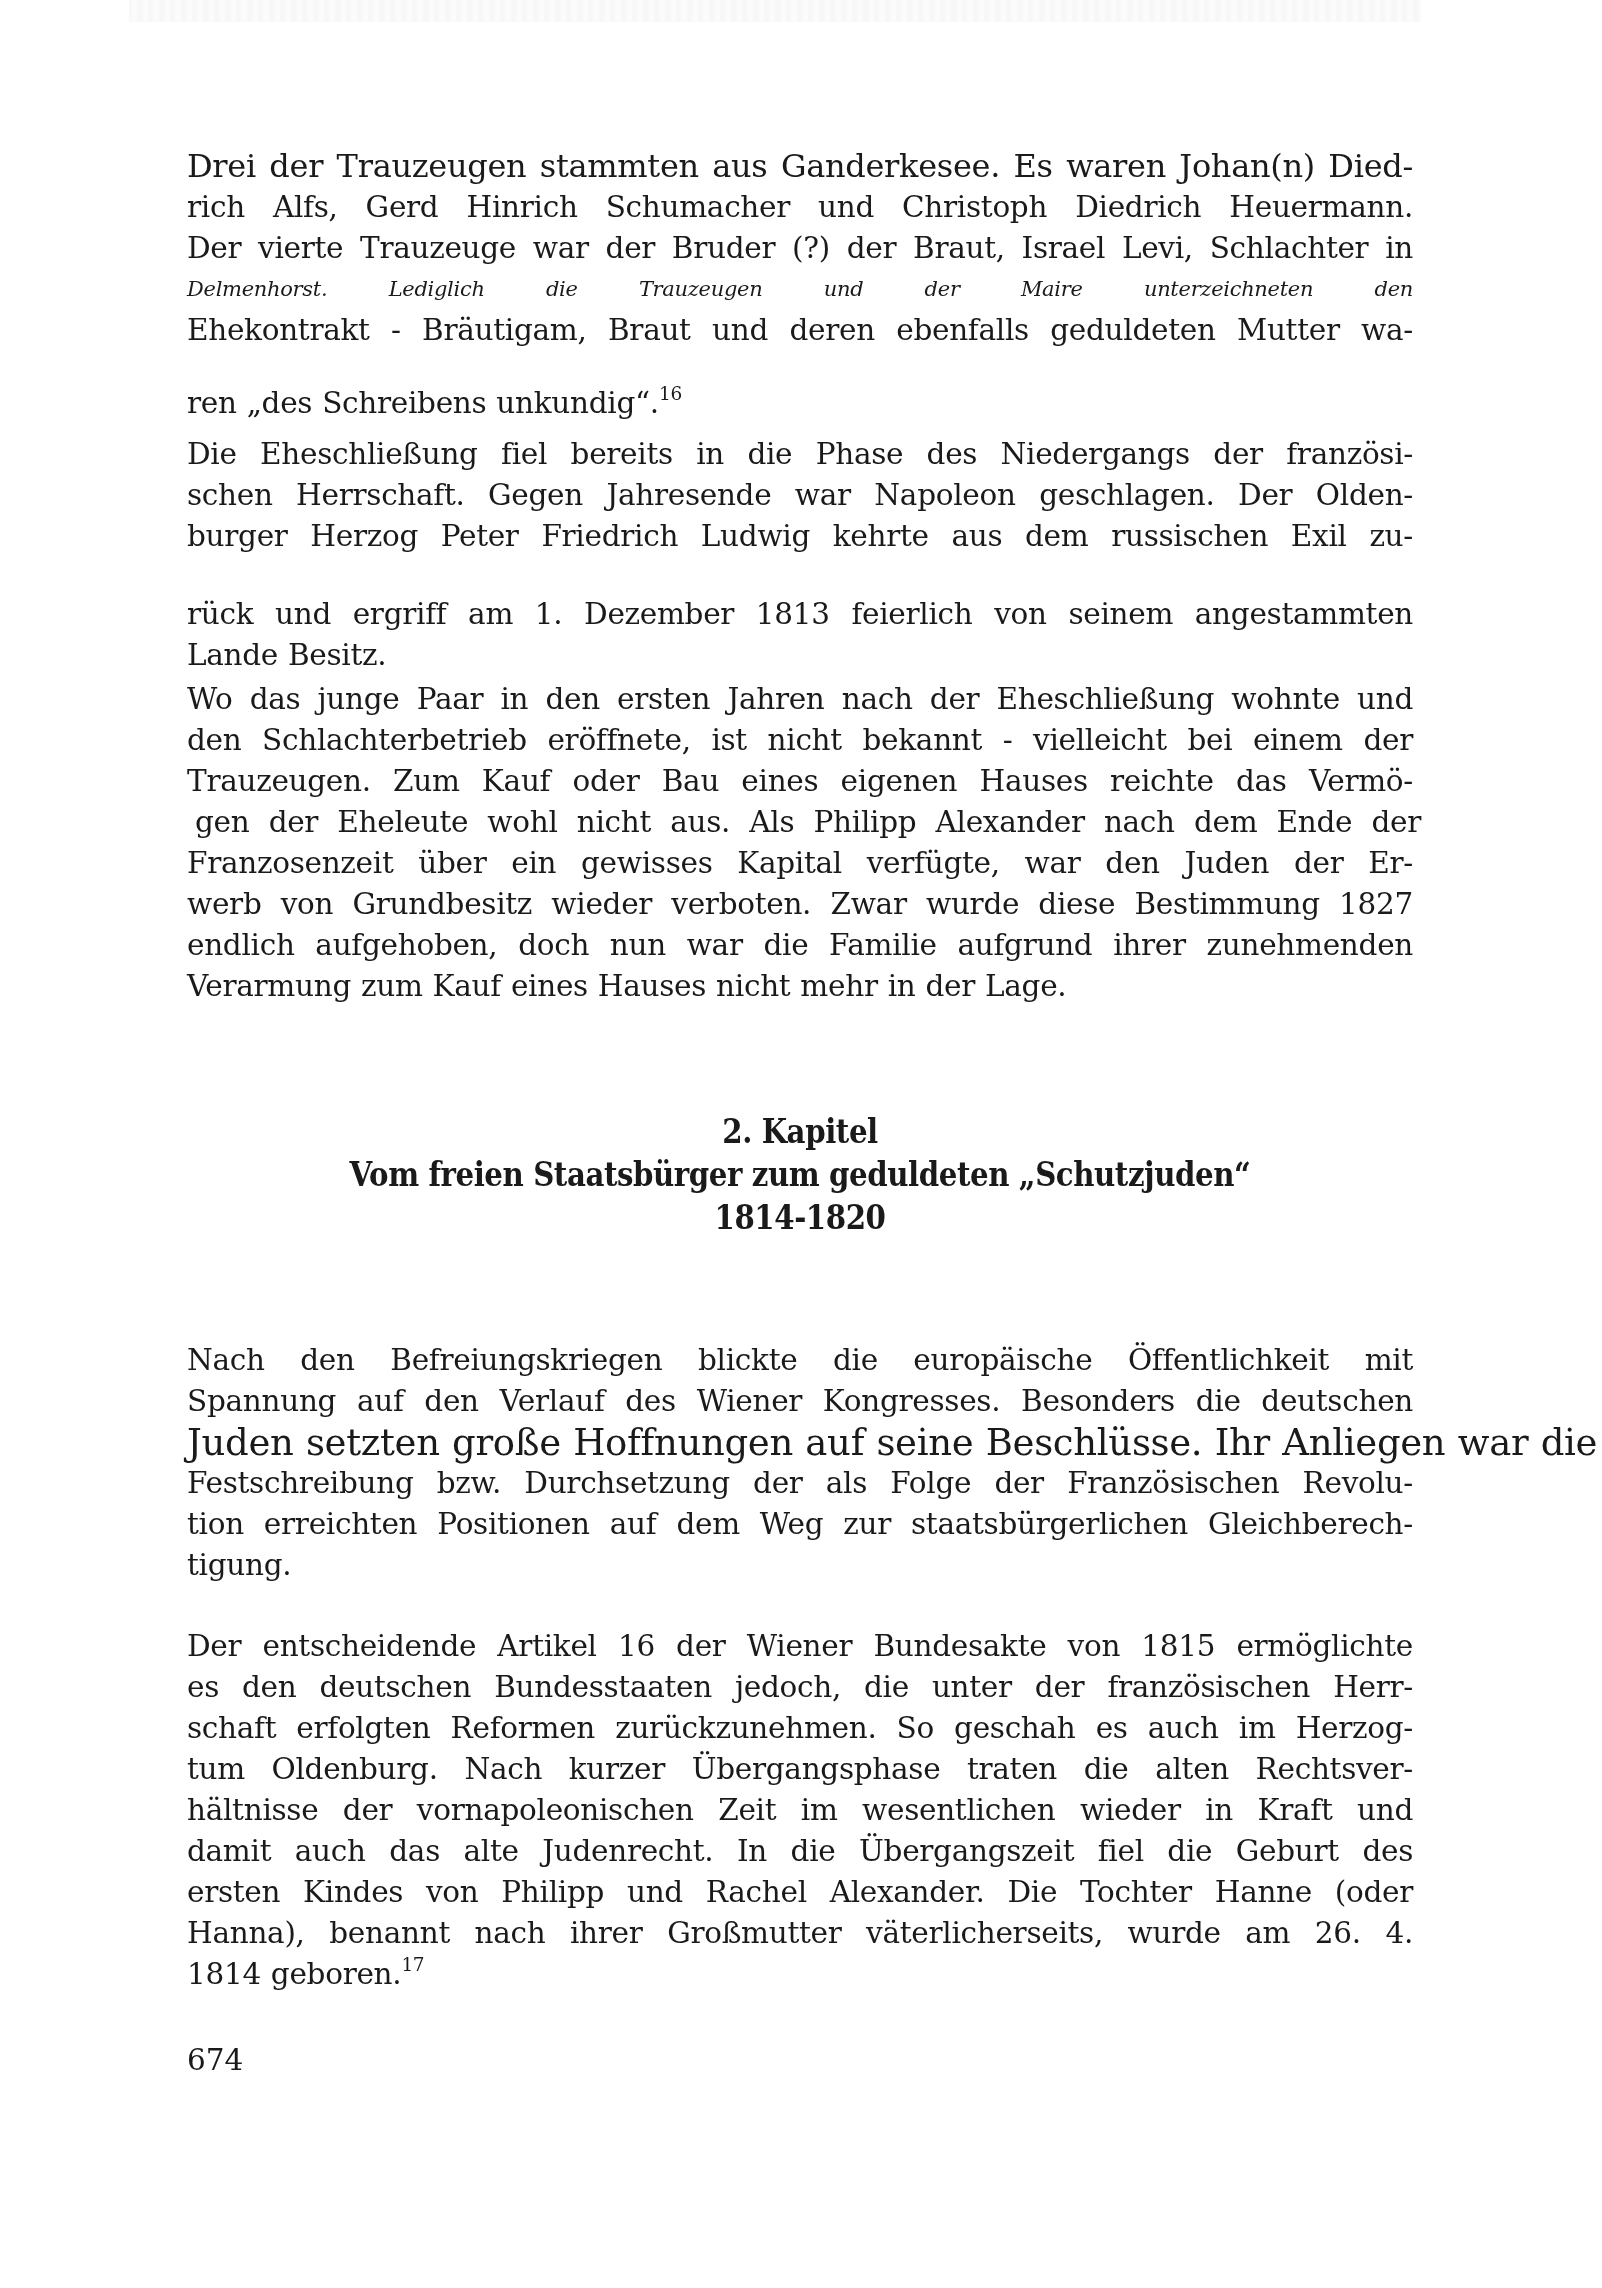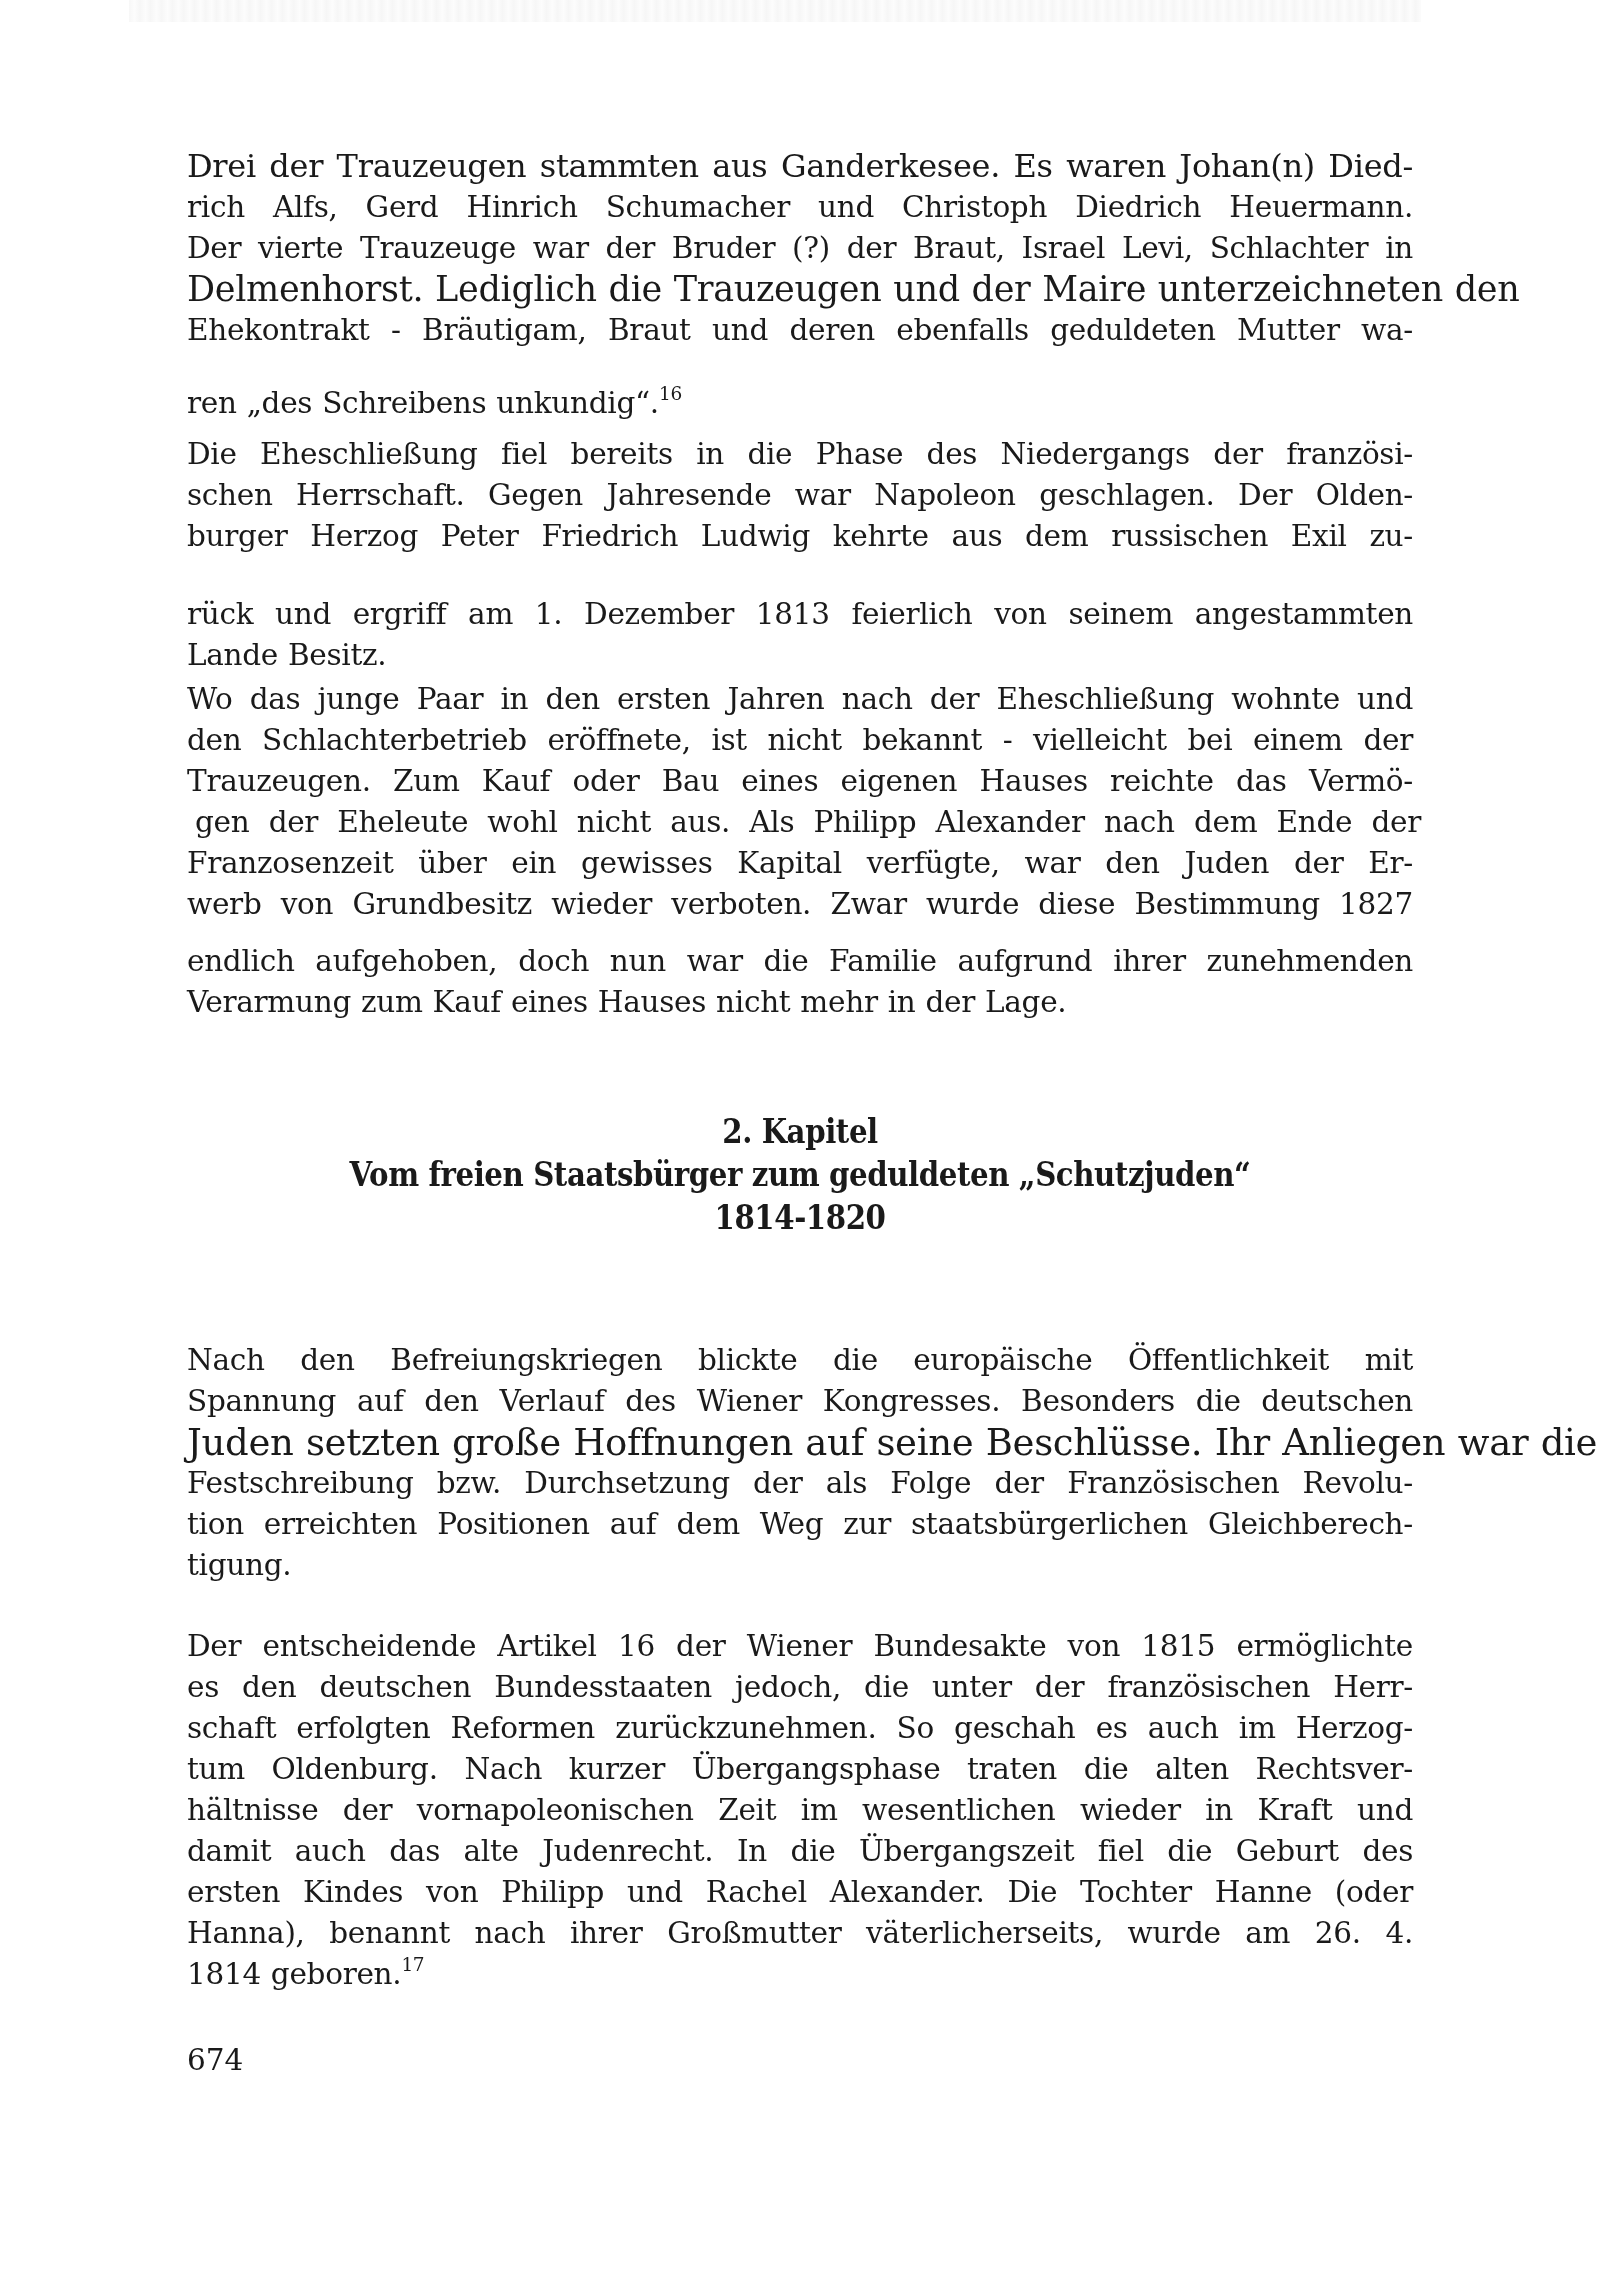--- a/index.html
+++ b/index.html
@@ -90,41 +90,41 @@
 <body>
 
 <div class="scan-edge"></div>
 
 <div class="page">
 
   <div class="para para1">
     <span class="line fit" style="font-size: 32px; width: 1226px; display: block;">Drei der Trauzeugen stammten aus Ganderkesee. Es waren Johan(n) Died-</span>
     <span class="line fit" style="font-size: 29.5px; width: 1226px; display: block;">rich Alfs, Gerd Hinrich Schumacher und Christoph Diedrich Heuermann.</span>
     <span class="line fit" style="font-size: 29.5px; width: 1226px; display: block;">Der vierte Trauzeuge war der Bruder (?) der Braut, Israel Levi, Schlachter in</span>
-    <span class="line fit" style="font-size: 35px; width: 1226px; display: block;">Delmenhorst. Lediglich die Trauzeugen und der Maire unterzeichneten den</span>
+    <span class="line fit" style="font-size: 21px; width: 1226px; display: block; font-style: italic;">Delmenhorst. Lediglich die Trauzeugen und der Maire unterzeichneten den</span>
     <span class="line fit" style="font-size: 29.5px; width: 1226px; display: block;">Ehekontrakt - Bräutigam, Braut und deren ebenfalls geduldeten Mutter wa-</span>
     <span class="line fit last" style="font-size: 29.5px; width: 1226px; display: block; margin-top: 32px;"><span>ren „des Schreibens unkundig“.</span><sup>16</sup></span>
   </div>
 
   <div class="para para2">
     <span class="line fit" style="font-size: 29.5px; width: 1226px; display: block;">Die Eheschließung fiel bereits in die Phase des Niedergangs der französi-</span>
     <span class="line fit" style="font-size: 29.5px; width: 1226px; display: block;">schen Herrschaft. Gegen Jahresende war Napoleon geschlagen. Der Olden-</span>
     <span class="line fit" style="font-size: 29.5px; width: 1226px; display: block;">burger Herzog Peter Friedrich Ludwig kehrte aus dem russischen Exil zu-</span>
     <span class="line fit" style="font-size: 29.5px; width: 1226px; display: block; margin-top: 37px;">rück und ergriff am 1. Dezember 1813 feierlich von seinem angestammten</span>
     <span class="line fit last" style="font-size: 29.5px; width: 1226px; display: block;">Lande Besitz.</span>
   </div>
 
   <div class="para para3">
     <span class="line fit" style="font-size: 29.5px; width: 1226px; display: block;">Wo das junge Paar in den ersten Jahren nach der Eheschließung wohnte und</span>
     <span class="line fit" style="font-size: 29.5px; width: 1226px; display: block;">den Schlachterbetrieb eröffnete, ist nicht bekannt - vielleicht bei einem der</span>
     <span class="line fit" style="font-size: 29.5px; width: 1226px; display: block;">Trauzeugen. Zum Kauf oder Bau eines eigenen Hauses reichte das Vermö-</span>
     <span class="line fit" style="font-size: 29.5px; width: 1226px; display: block; margin-left: 8px;">gen der Eheleute wohl nicht aus. Als Philipp Alexander nach dem Ende der</span>
     <span class="line fit" style="font-size: 29.5px; width: 1226px; display: block;">Franzosenzeit über ein gewisses Kapital verfügte, war den Juden der Er-</span>
     <span class="line fit" style="font-size: 29.5px; width: 1226px; display: block;">werb von Grundbesitz wieder verboten. Zwar wurde diese Bestimmung 1827</span>
-    <span class="line fit" style="font-size: 29.5px; width: 1226px; display: block; margin-top: 16px;">endlich aufgehoben, doch nun war die Familie aufgrund ihrer zunehmenden</span>
+    <span class="line fit" style="font-size: 29.5px; width: 1226px; display: block;">endlich aufgehoben, doch nun war die Familie aufgrund ihrer zunehmenden</span>
     <span class="line fit last" style="font-size: 29.5px; width: 1226px; display: block;">Verarmung zum Kauf eines Hauses nicht mehr in der Lage.</span>
   </div>
 
   <div class="heading">
     <div>2. Kapitel</div>
     <div>Vom freien Staatsbürger zum geduldeten „Schutzjuden“</div>
     <div>1814-1820</div>
   </div>
 
   <div class="para para4">

